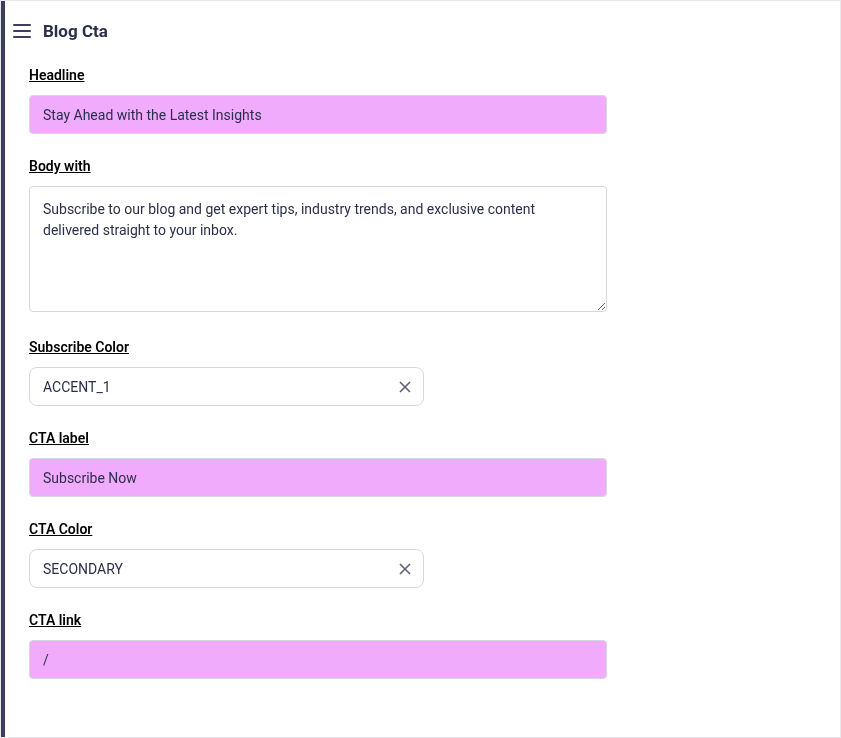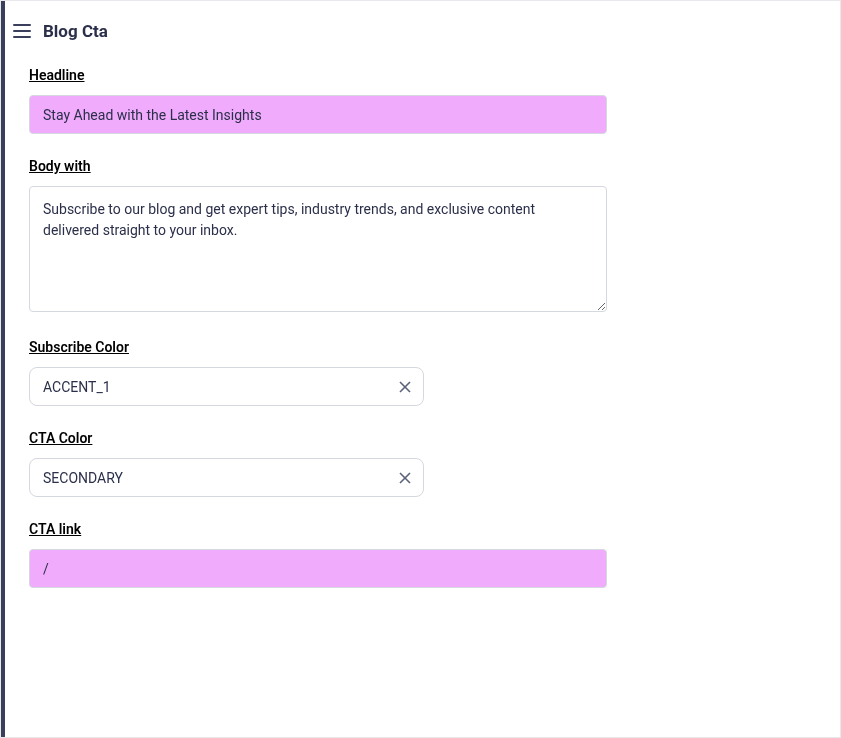--- a/index.html
+++ b/index.html
@@ -164,20 +164,24 @@
         <div class="select-input">ACCENT_1</div>
         <button class="clear-button">
           <svg viewBox="0 0 12 12" fill="none" stroke="currentColor" stroke-width="1.6">
             <line x1="1" y1="1" x2="11" y2="11"></line>
             <line x1="11" y1="1" x2="1" y2="11"></line>
           </svg>
         </button>
       </div>
     </div>
 
+    <div class="field">
+      <label class="field-label">CTA label</label>
+      <input type="text" class="text-input" value="Subscribe Now" style="">
+    </div>
 
     <div class="field">
       <label class="field-label">CTA Color</label>
       <div class="select-wrapper">
         <div class="select-input">SECONDARY</div>
         <button class="clear-button">
           <svg viewBox="0 0 12 12" fill="none" stroke="currentColor" stroke-width="1.6">
             <line x1="1" y1="1" x2="11" y2="11"></line>
             <line x1="11" y1="1" x2="1" y2="11"></line>
           </svg>

